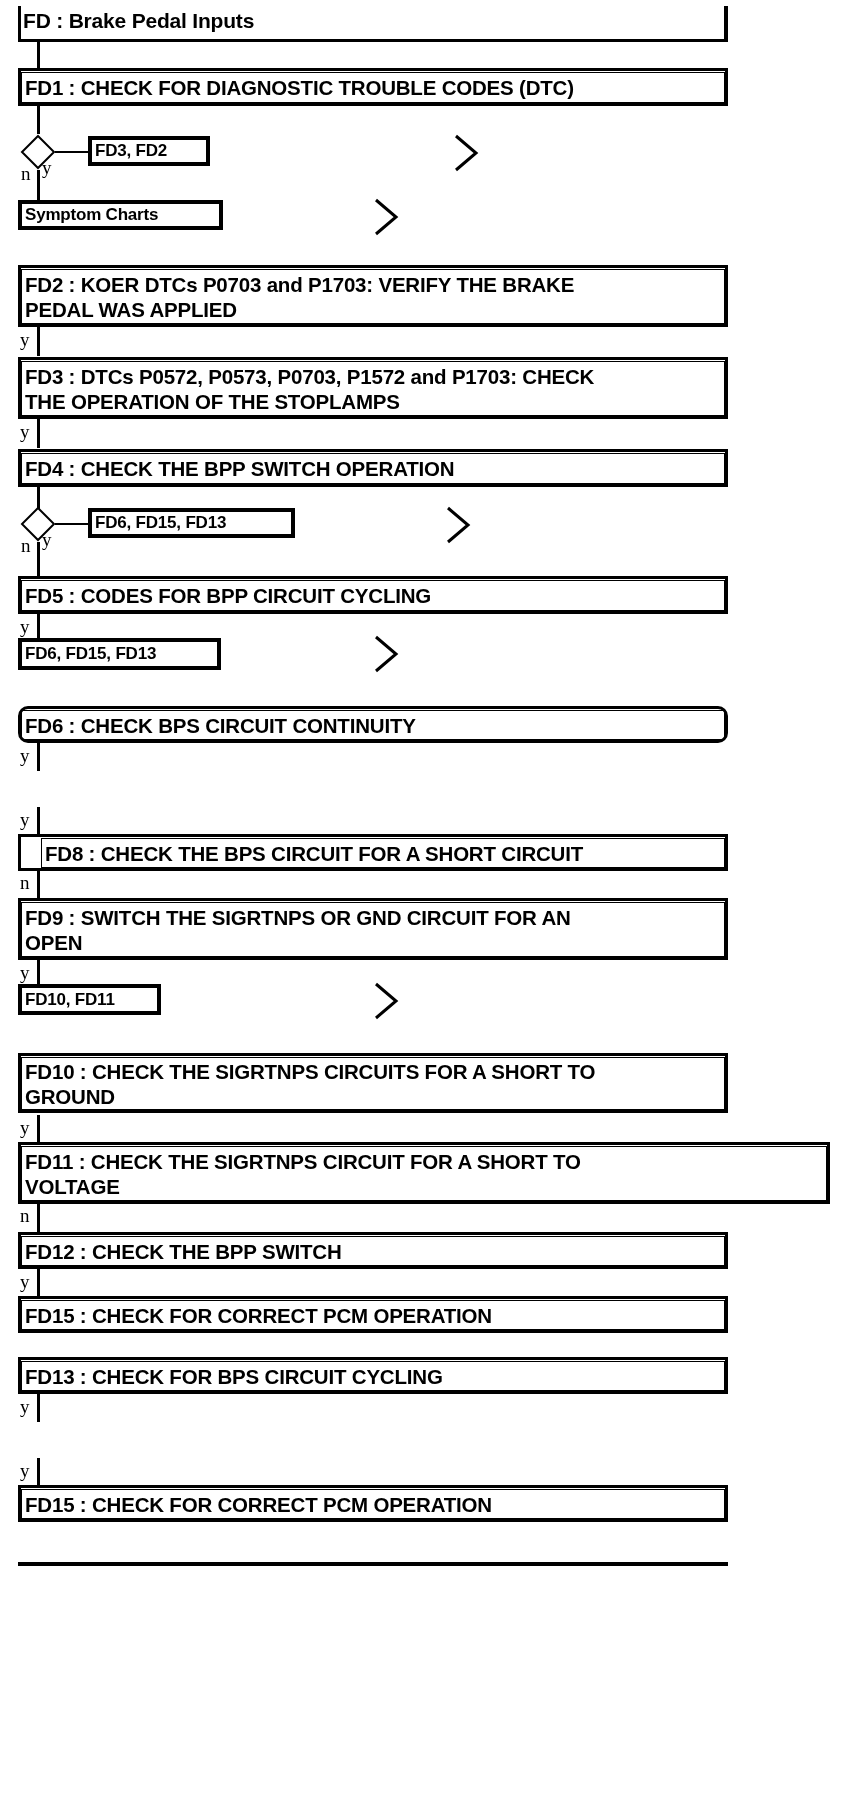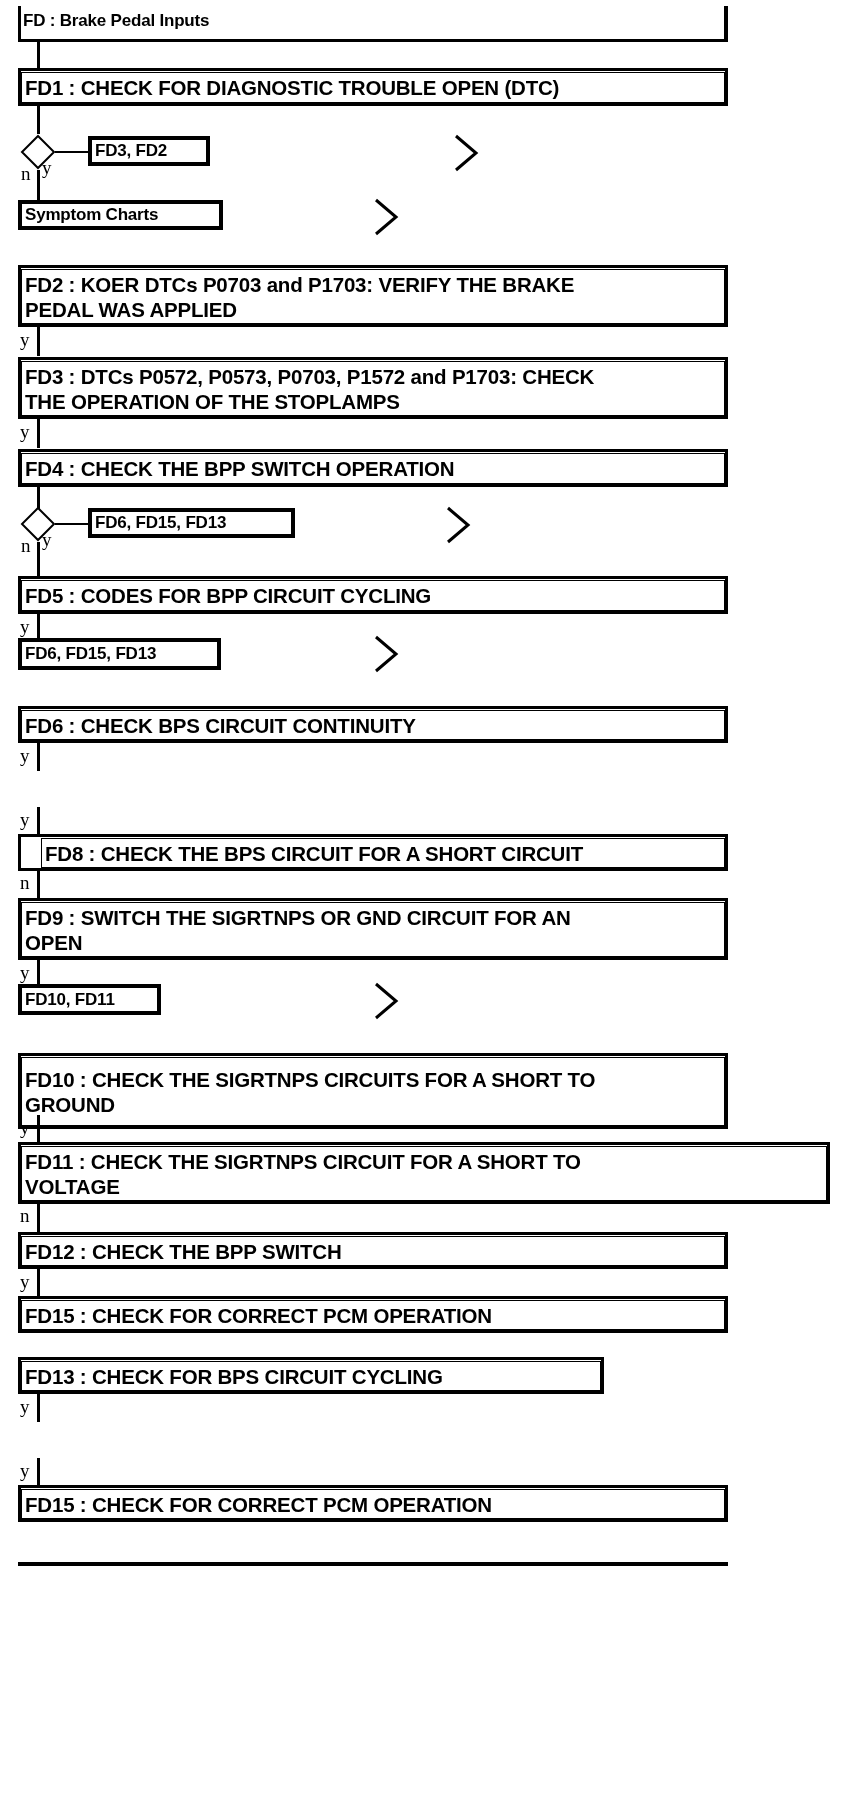--- a/index.html
+++ b/index.html
@@ -44,21 +44,21 @@
   }
   .refbox .txt{font-weight:bold;font-size:17px;line-height:22px;letter-spacing:-0.2px;}
 
   
   .titlebox{position:absolute;box-sizing:border-box;}
   .titlebox .t-left{position:absolute;left:0;top:0;width:3px;height:100%;background:#000;}
   .titlebox .t-bottom{position:absolute;left:0;bottom:0;height:3px;background:#000;}
   .titlebox .t-right{position:absolute;top:0;width:4px;background:#000;}
   .titlebox .txt{
     position:absolute;left:5px;top:2px;
-    font-weight:bold;font-size:17px;line-height:26px;letter-spacing:-0.2px;text-align:center;
+    font-weight:bold;font-size:21px;line-height:26px;letter-spacing:-0.2px;text-align:center;
   }
 
   
   .vline{position:absolute;background:#000;width:3px;}
   .thinh{position:absolute;background:#000;height:2px;}
 
   
   .blabel{
     position:absolute;font-size:19px;line-height:19px;
     font-family:"Liberation Serif", serif;
@@ -85,21 +85,21 @@
     <div class="t-left"></div>
     <div class="t-bottom" style="width:710px;"></div>
     <div class="t-right" style="left:706px;height:36px;"></div>
     <span class="txt">FD : Brake Pedal Inputs</span>
   </div>
 
   <div class="vline" style="left:37px;top:42px;height:26px;"></div>
 
   <div class="pbox" style="left:18px;top:68px;width:710px;height:38px;">
     <div class="inner">
-      <span class="txt">FD1 : CHECK FOR DIAGNOSTIC TROUBLE OPEN (DTC)</span>
+      <span class="txt">FD1 : CHECK FOR DIAGNOSTIC TROUBLE CODES (DTC)</span>
     </div>
   </div>
 
   <div class="vline" style="left:37px;top:106px;height:28px;"></div>
 
   <div class="diamond" style="left:20px;top:134px;">
     <svg width="36" height="36" viewBox="0 0 36 36">
       <polygon points="18,2 34,18 18,34 2,18" fill="#fff" stroke="#000" stroke-width="2"></polygon>
     </svg>
   </div>
@@ -196,21 +196,21 @@
       <span class="txt">FD6, FD15, FD13</span>
     </div>
   </div>
 
   <div class="chev" style="left:370px;top:634px;">
     <svg width="32" height="40" viewBox="0 0 32 40">
       <polyline points="6,3 26,20 6,37" fill="none" stroke="#000" stroke-width="3" stroke-linecap="butt"></polyline>
     </svg>
   </div>
 
-  <div class="pbox" style="left:18px;top:706px;width:710px;height:37px;">
+  <div class="pbox" style="left:18px;top:706px;width:710px;height:37px;border-radius:10px;">
     <div class="inner">
       <span class="txt">FD6 : CHECK BPS CIRCUIT CONTINUITY</span>
     </div>
   </div>
   <div class="vline" style="left:37px;top:743px;height:28px;"></div>
   <span class="blabel" style="left:20px;top:746px;">y</span>
 
   <div class="vline" style="left:37px;top:807px;height:28px;"></div>
   <span class="blabel" style="left:20px;top:810px;">y</span>
 
@@ -236,21 +236,21 @@
       <span class="txt">FD10, FD11</span>
     </div>
   </div>
 
   <div class="chev" style="left:370px;top:981px;">
     <svg width="32" height="40" viewBox="0 0 32 40">
       <polyline points="6,3 26,20 6,37" fill="none" stroke="#000" stroke-width="3" stroke-linecap="butt"></polyline>
     </svg>
   </div>
 
-  <div class="pbox" style="left:18px;top:1053px;width:710px;height:76px;">
+  <div class="pbox" style="left:18px;top:1053px;width:710px;height:60px;">
     <div class="inner">
       <span class="txt">FD10 : CHECK THE SIGRTNPS CIRCUITS FOR A SHORT TO
 GROUND</span>
     </div>
   </div>
   <div class="vline" style="left:37px;top:1115px;height:28px;"></div>
   <span class="blabel" style="left:20px;top:1118px;">y</span>
 
   <div class="pbox" style="left:18px;top:1142px;width:812px;height:62px;">
     <div class="inner">
@@ -268,21 +268,21 @@
   </div>
   <div class="vline" style="left:37px;top:1269px;height:28px;"></div>
   <span class="blabel" style="left:20px;top:1272px;">y</span>
 
   <div class="pbox" style="left:18px;top:1296px;width:710px;height:37px;">
     <div class="inner">
       <span class="txt">FD15 : CHECK FOR CORRECT PCM OPERATION</span>
     </div>
   </div>
 
-  <div class="pbox" style="left:18px;top:1357px;width:586px;height:37px;">
+  <div class="pbox" style="left:18px;top:1357px;width:710px;height:37px;">
     <div class="inner">
       <span class="txt">FD13 : CHECK FOR BPS CIRCUIT CYCLING</span>
     </div>
   </div>
   <div class="vline" style="left:37px;top:1394px;height:28px;"></div>
   <span class="blabel" style="left:20px;top:1397px;">y</span>
 
   <div class="vline" style="left:37px;top:1458px;height:28px;"></div>
   <span class="blabel" style="left:20px;top:1461px;">y</span>
 

